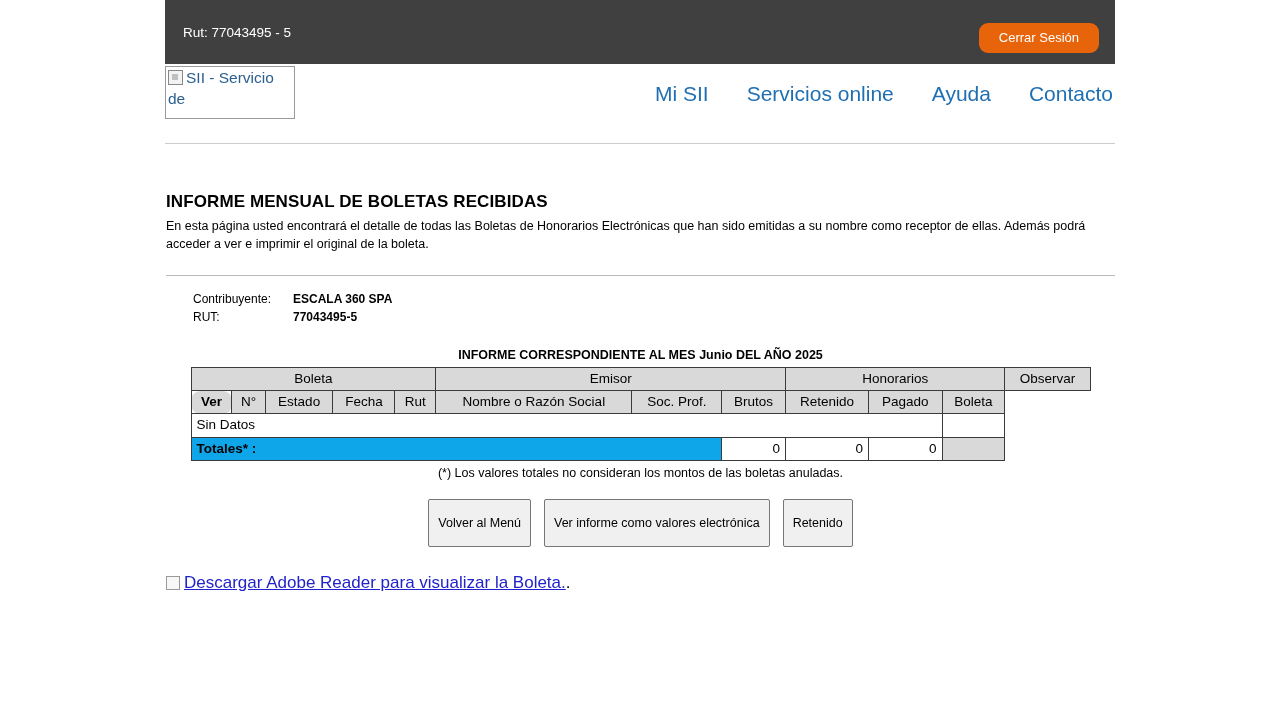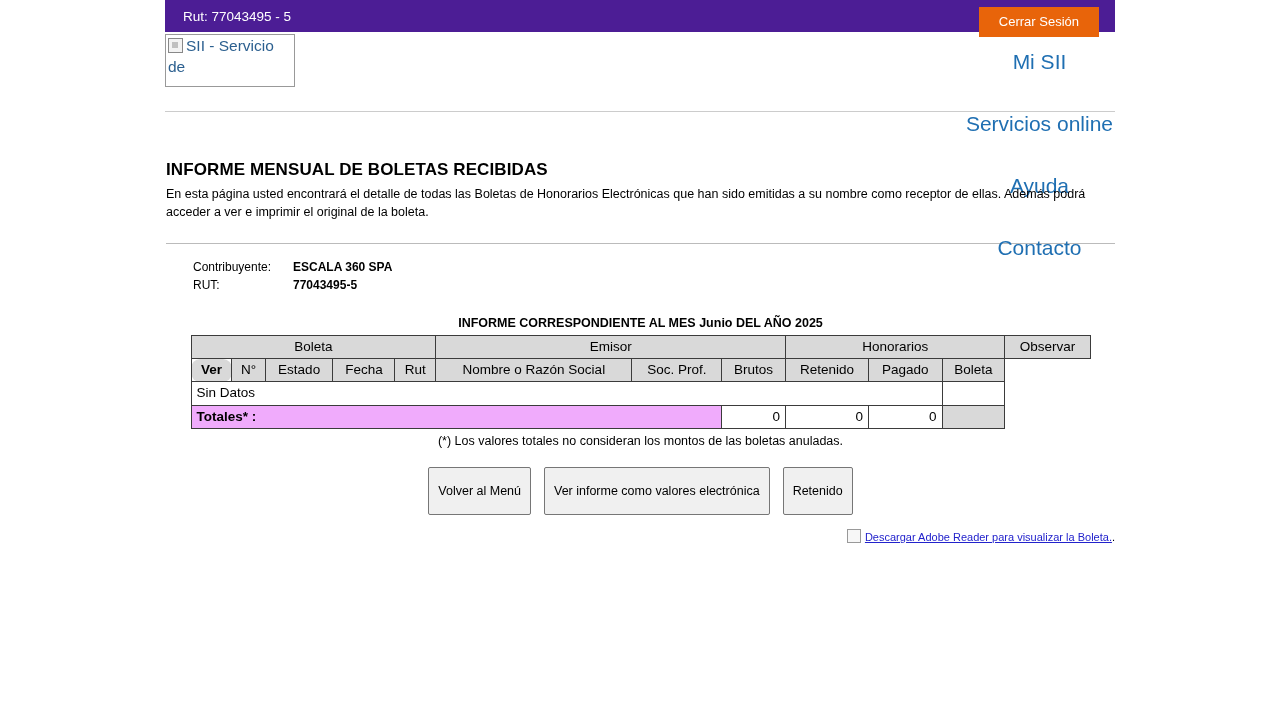--- a/index.html
+++ b/index.html
@@ -15,37 +15,37 @@
     font-size: 13px;
     color: #000;
   }
   .page {
     width: 950px;
     margin: 0 auto;
     position: relative;
   }
   
   .topbar {
-    background: #4c1d95;
-    height: 32px;
+    background: #404040;
+    height: 64px;
     display: flex;
     align-items: center;
     justify-content: space-between;
     padding: 0 16px 0 18px;
     box-sizing: border-box;
   }
   .topbar .rut {
     color: #ffffff;
     font-size: 13.5px;
   }
   .logout-btn {
     background: #e8640a;
     color: #ffffff;
     border: none;
-    border-radius: 0;
+    border-radius: 9px;
     font-family: "Liberation Sans", sans-serif;
     font-size: 13px;
     padding: 7px 20px;
     cursor: pointer;
     line-height: 1.2;
     margin-top: 12px;
   }
   
   .header {
     height: 80px;
@@ -84,21 +84,20 @@
     left: 3px; top: 3px;
     width: 6px; height: 6px;
     background: #c0c0c0;
   }
   .nav {
     display: flex;
     align-items: center;
     gap: 38px;
     margin-top: 18px;
     padding-right: 2px;
-    flex-direction: column;
   }
   .nav a {
     color: #1f6fb2;
     font-size: 21px;
     text-decoration: none;
     white-space: nowrap;
   }
   
   .content {
     padding: 0 0 0 1px;
@@ -157,21 +156,21 @@
     background: #d9d9d9;
     text-align: center;
     font-size: 13.5px;
   }
   table.report th.colhead.bold { font-weight: bold; border-radius: 9px; }
   td.nodata {
     text-align: left;
     background: #ffffff;
   }
   tr.totals td {
-    background: #f0abfc;
+    background: #0ea5e9;
   }
   tr.totals td.lbl {
     font-weight: bold;
     text-align: left;
   }
   tr.totals td.num {
     text-align: right;
     background: #ffffff;
   }
   tr.totals td.empty { background: #d9d9d9; }
@@ -190,23 +189,23 @@
   .buttons button {
     font-family: "Liberation Sans", sans-serif;
     font-size: 12.5px;
     padding: 16px 9px;
     background: #f0f0f0;
     border: 1px solid #767676;
     border-radius: 2px;
     cursor: pointer;
   }
   .footer-link {
-    text-align: right;
-    margin-top: 14px;
-    font-size: 11px;
+    text-align: left;
+    margin-top: 26px;
+    font-size: 17px;
   }
   .footer-link .brokenimg2 {
     display: inline-block;
     width: 12px;
     height: 12px;
     border: 1px solid #999;
     background: #f7f7f7;
     vertical-align: -2px;
     margin-right: 4px;
   }

